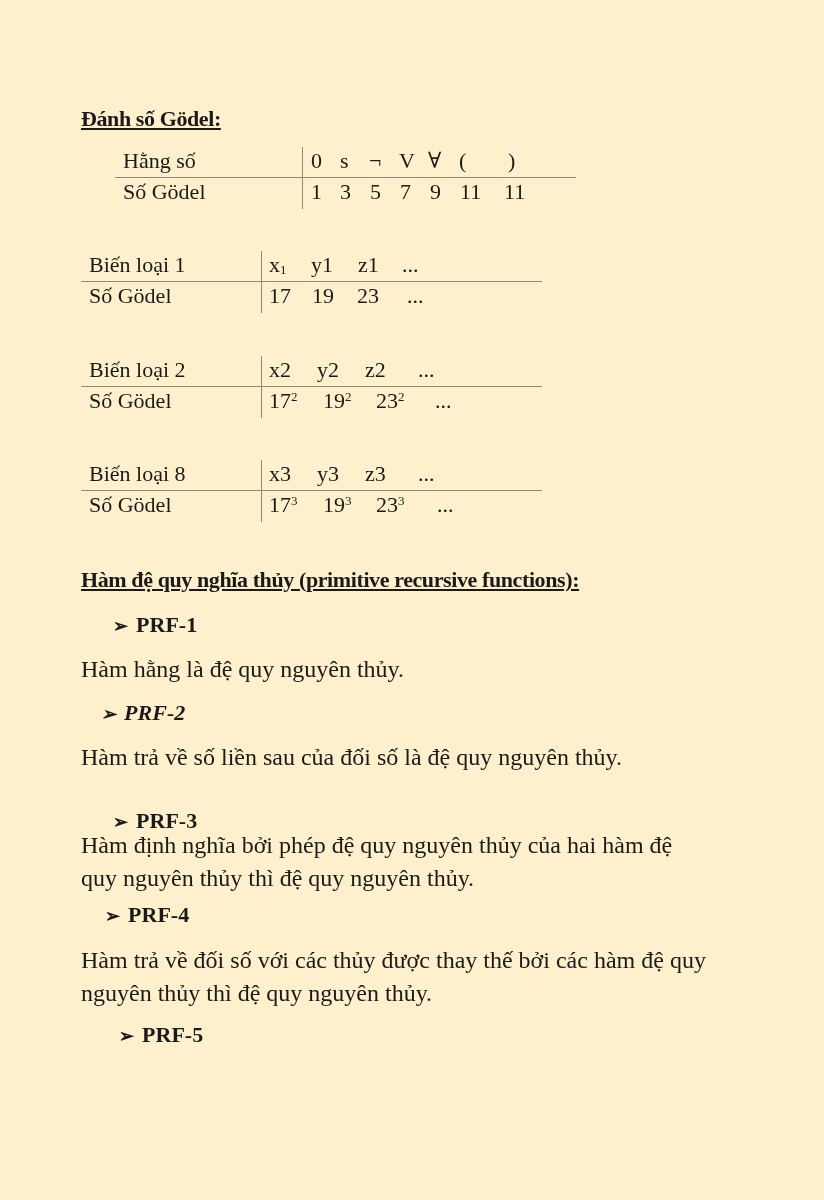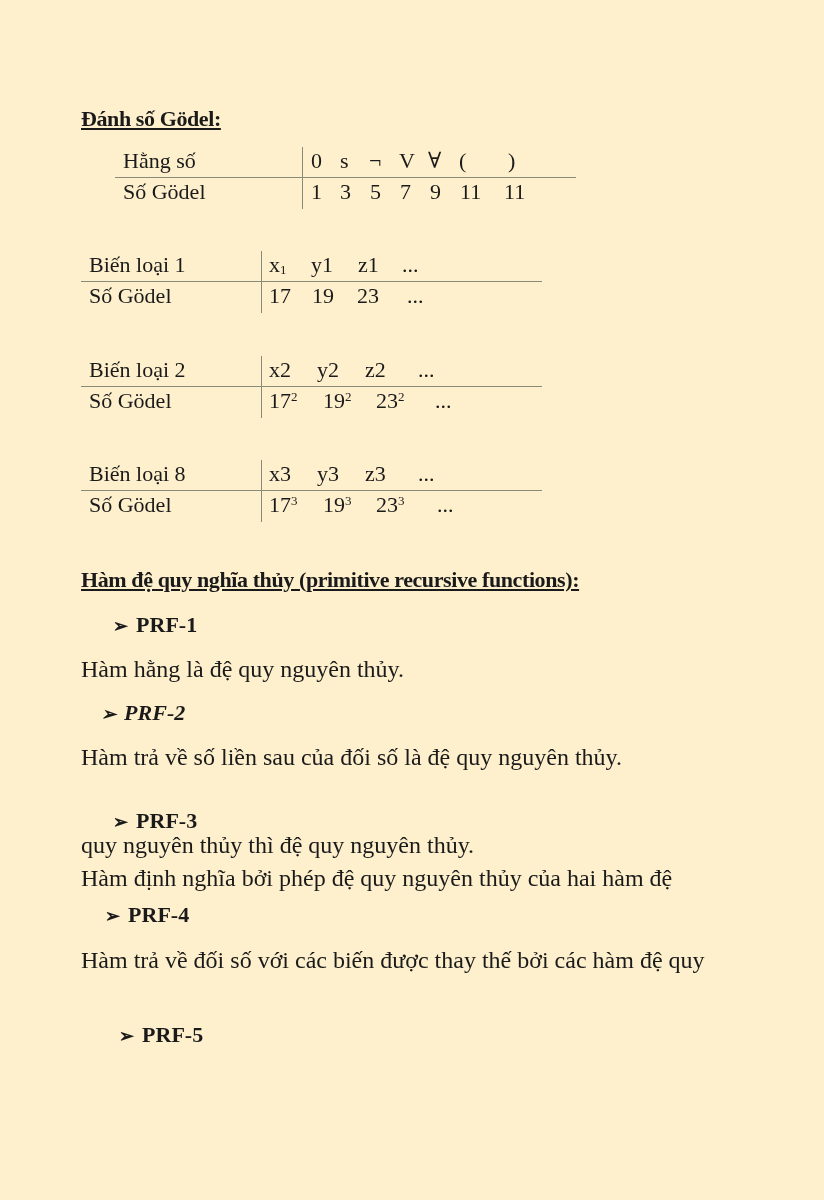--- a/index.html
+++ b/index.html
@@ -133,26 +133,27 @@
 
 <div class="abs prf" style="left:101px; top:700px;font-style:italic;">
   <span class="arrow">➢</span><span>PRF-2</span>
 </div>
 <div class="abs para" style="top:741px;">Hàm trả về số liền sau của đối số là đệ quy nguyên thủy.</div>
 
 <div class="abs prf" style="left:113px; top:808px;">
   <span class="arrow">➢</span><span>PRF-3</span>
 </div>
 <div class="abs para" style="top:829px;">
+  <div>Hàm định nghĩa bởi phép đệ quy nguyên thủy của hai hàm đệ</div>
   <div>quy nguyên thủy thì đệ quy nguyên thủy.</div>
-  <div>Hàm định nghĩa bởi phép đệ quy nguyên thủy của hai hàm đệ</div>
 </div>
 
 <div class="abs prf" style="left:105px; top:902px;">
   <span class="arrow">➢</span><span>PRF-4</span>
 </div>
 <div class="abs para" style="top:944px;">
-  <div>Hàm trả về đối số với các biến được thay thế bởi các hàm đệ quy</div>
+  <div>Hàm trả về đối số với các thủy được thay thế bởi các hàm đệ quy</div>
+  <div>nguyên thủy thì đệ quy nguyên thủy.</div>
 </div>
 
 <div class="abs prf" style="left:119px; top:1022px;">
   <span class="arrow">➢</span><span>PRF-5</span>
 </div>
 
 </body></html>

